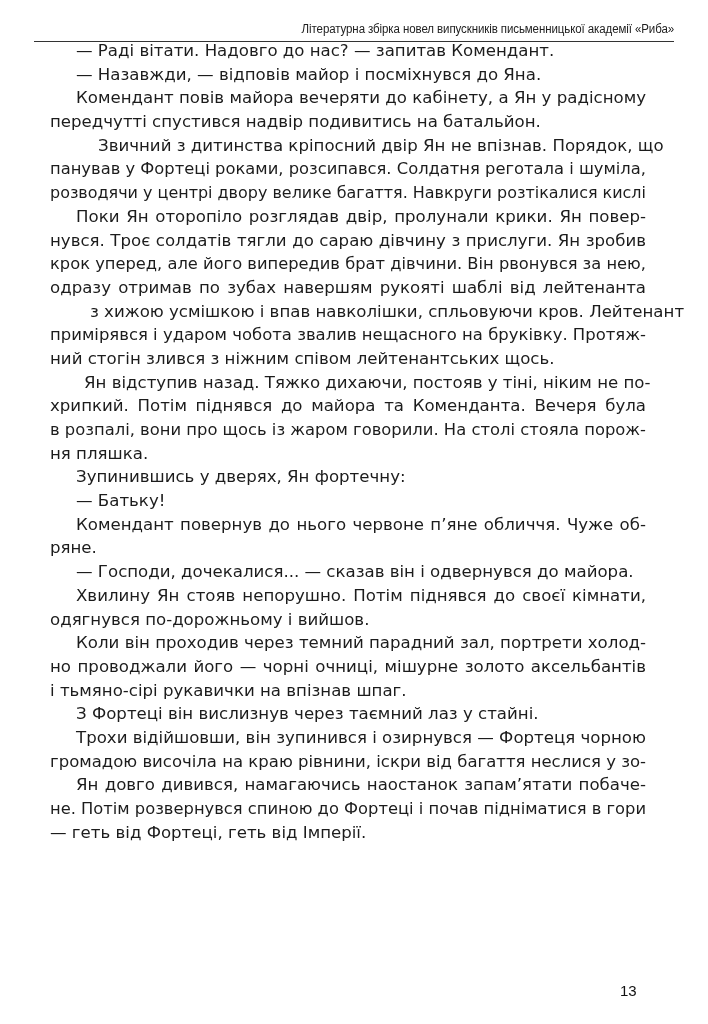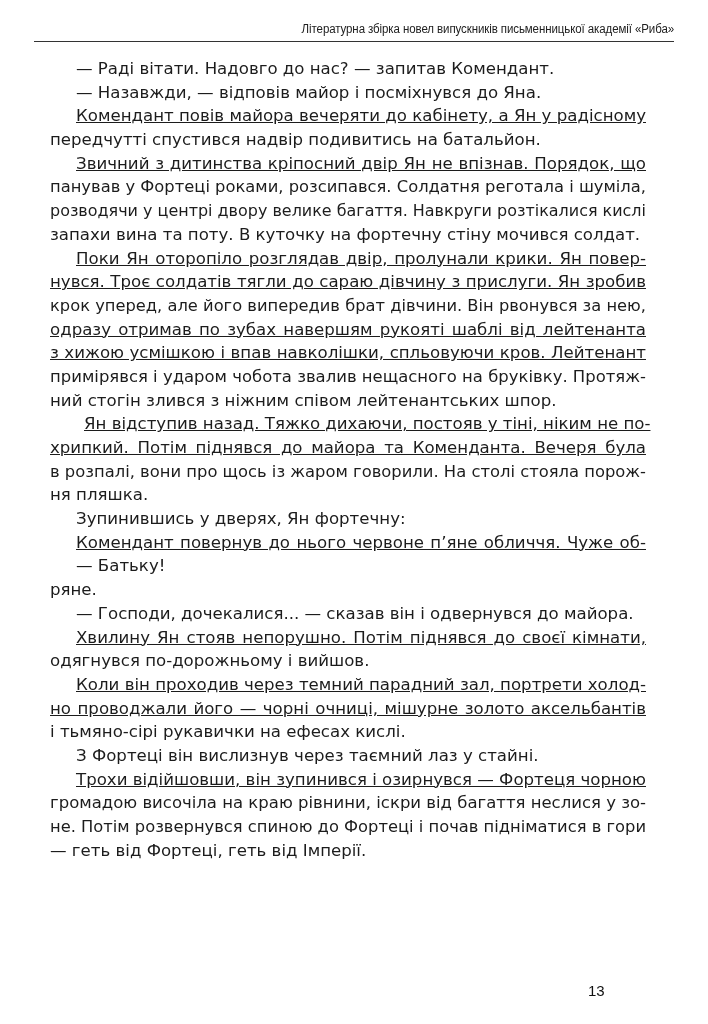--- a/index.html
+++ b/index.html
@@ -33,89 +33,88 @@
       left: 34px;
       right: 34px;
       top: 41px;
       height: 0;
       border-top: 1.6px solid #333;
     }
     .body-text {
       position: absolute;
       left: 50px;
       width: 596px;
-      top: 57px;
+      top: 39px;
       font-family: "DejaVu Sans", sans-serif;
       font-size: 16.6px;
       line-height: 23.7px;
       color: #1c1c1c;
     }
     .line {
       display: block;
       white-space: nowrap;
       height: 23.7px;
     }
     .line.justify {
       text-align: justify;
       text-align-last: justify;
-      text-decoration: underline;
     }
     .line.indent {
       padding-left: 26px;
     }
     .body-text .line span {
       display: inline;
     }
     .page-number {
       position: absolute;
-      left: 588px;
+      left: 620px;
       top: 982px;
       font-family: "Liberation Sans", sans-serif;
       font-size: 15px;
       color: #111;
     }
   </style>
 </head>
 <body>
 
 <div class="running-header">
   <span>Літературна збірка новел випускників письменницької академії «Риба»</span>
 </div>
 <div class="header-rule"></div>
 
 <div class="body-text" id="body-text">
     <div class="line indent"><span>— Раді вітати. Надовго до нас? — запитав Комендант.</span></div>
     <div class="line indent"><span>— Назавжди, — відповів майор і посміхнувся до Яна.</span></div>
     <div class="line indent justify"><span style="word-spacing: 0px;">Комендант повів майора вечеряти до кабінету, а Ян у радісному</span></div>
     <div class="line"><span>передчутті спустився надвір подивитись на батальйон.</span></div>
-    <div class="line indent justify"><span style="word-spacing: 0px;">Звичний з дитинства кріпосний двір Ян не впізнав. Порядок, що</span></div>
+    <div class="line indent justify"><span style="word-spacing: 0px; margin-left: 22px;">Звичний з дитинства кріпосний двір Ян не впізнав. Порядок, що</span></div>
     <div class="line justify"><span style="display: inline-block; transform: scaleX(0.98393); transform-origin: left center; white-space: nowrap;">панував у Фортеці роками, розсипався. Солдатня реготала і шуміла,</span></div>
     <div class="line justify"><span style="display: inline-block; transform: scaleX(0.961533); transform-origin: left center; white-space: nowrap;">розводячи у центрі двору велике багаття. Навкруги розтікалися кислі</span></div>
-    <div class="line"><span>запахи вина та поту. В куточку на фортечну стіну мочився солдат.</span></div>
     <div class="line indent justify"><span style="word-spacing: 0px;">Поки Ян оторопіло розглядав двір, пролунали крики. Ян повер-</span></div>
     <div class="line justify"><span style="word-spacing: 0px;">нувся. Троє солдатів тягли до сараю дівчину з прислуги. Ян зробив</span></div>
     <div class="line justify"><span style="display: inline-block; transform: scaleX(0.981625); transform-origin: left center; white-space: nowrap;">крок уперед, але його випередив брат дівчини. Він рвонувся за нею,</span></div>
     <div class="line justify"><span style="word-spacing: 0px;">одразу отримав по зубах навершям рукояті шаблі від лейтенанта</span></div>
-    <div class="line justify"><span style="word-spacing: 0px;">з хижою усмішкою і впав навколішки, спльовуючи кров. Лейтенант</span></div>
+    <div class="line justify"><span style="word-spacing: 0px; margin-left: 40px;">з хижою усмішкою і впав навколішки, спльовуючи кров. Лейтенант</span></div>
     <div class="line justify"><span style="display: inline-block; transform: scaleX(0.991629); transform-origin: left center; white-space: nowrap;">примірявся і ударом чобота звалив нещасного на бруківку. Протяж-</span></div>
-    <div class="line"><span>ний стогін злився з ніжним співом лейтенантських шпор.</span></div>
+    <div class="line"><span>ний стогін злився з ніжним співом лейтенантських щось.</span></div>
     <div class="line indent justify"><span style="word-spacing: 0px; margin-left: 8px;">Ян відступив назад. Тяжко дихаючи, постояв у тіні, ніким не по-</span></div>
     <div class="line justify"><span style="word-spacing: 0px;">хрипкий. Потім піднявся до майора та Коменданта. Вечеря була</span></div>
     <div class="line justify"><span style="display: inline-block; transform: scaleX(0.986296); transform-origin: left center; white-space: nowrap;">в розпалі, вони про щось із жаром говорили. На столі стояла порож-</span></div>
     <div class="line"><span>ня пляшка.</span></div>
     <div class="line indent"><span>Зупинившись у дверях, Ян фортечну:</span></div>
+    <div class="line indent"><span>— Батьку!</span></div>
     <div class="line indent justify"><span style="word-spacing: 0px;">Комендант повернув до нього червоне п’яне обличчя. Чуже об-</span></div>
-    <div class="line indent"><span>— Батьку!</span></div>
     <div class="line"><span>ряне.</span></div>
     <div class="line indent"><span>— Господи, дочекалися... — сказав він і одвернувся до майора.</span></div>
     <div class="line indent justify"><span style="word-spacing: 0px;">Хвилину Ян стояв непорушно. Потім піднявся до своєї кімнати,</span></div>
     <div class="line"><span>одягнувся по-дорожньому і вийшов.</span></div>
     <div class="line indent justify"><span style="word-spacing: 0px; margin-top: 16px;">Коли він проходив через темний парадний зал, портрети холод-</span></div>
     <div class="line justify"><span style="word-spacing: 0px;">но проводжали його — чорні очниці, мішурне золото аксельбантів</span></div>
-    <div class="line"><span>і тьмяно-сірі рукавички на ефесах кислі.</span></div>
+    <div class="line"><span>і тьмяно-сірі рукавички на впізнав шпаг.</span></div>
     <div class="line indent"><span>З Фортеці він вислизнув через таємний лаз у стайні.</span></div>
     <div class="line indent justify"><span style="word-spacing: 0px;">Трохи відійшовши, він зупинився і озирнувся — Фортеця чорною</span></div>
     <div class="line justify"><span style="display: inline-block; transform: scaleX(0.993929); transform-origin: left center; white-space: nowrap;">громадою височіла на краю рівнини, іскри від багаття неслися у зо-</span></div>
+    <div class="line indent justify"><span style="word-spacing: 0px;">Ян довго дивився, намагаючись наостанок запам’ятати побаче-</span></div>
     <div class="line justify"><span style="display: inline-block; transform: scaleX(0.983219); transform-origin: left center; white-space: nowrap;">не. Потім розвернувся спиною до Фортеці і почав підніматися в гори</span></div>
     <div class="line"><span>— геть від Фортеці, геть від Імперії.</span></div>
   </div>
 
 <div class="page-number">13</div>
 
 </body></html>

